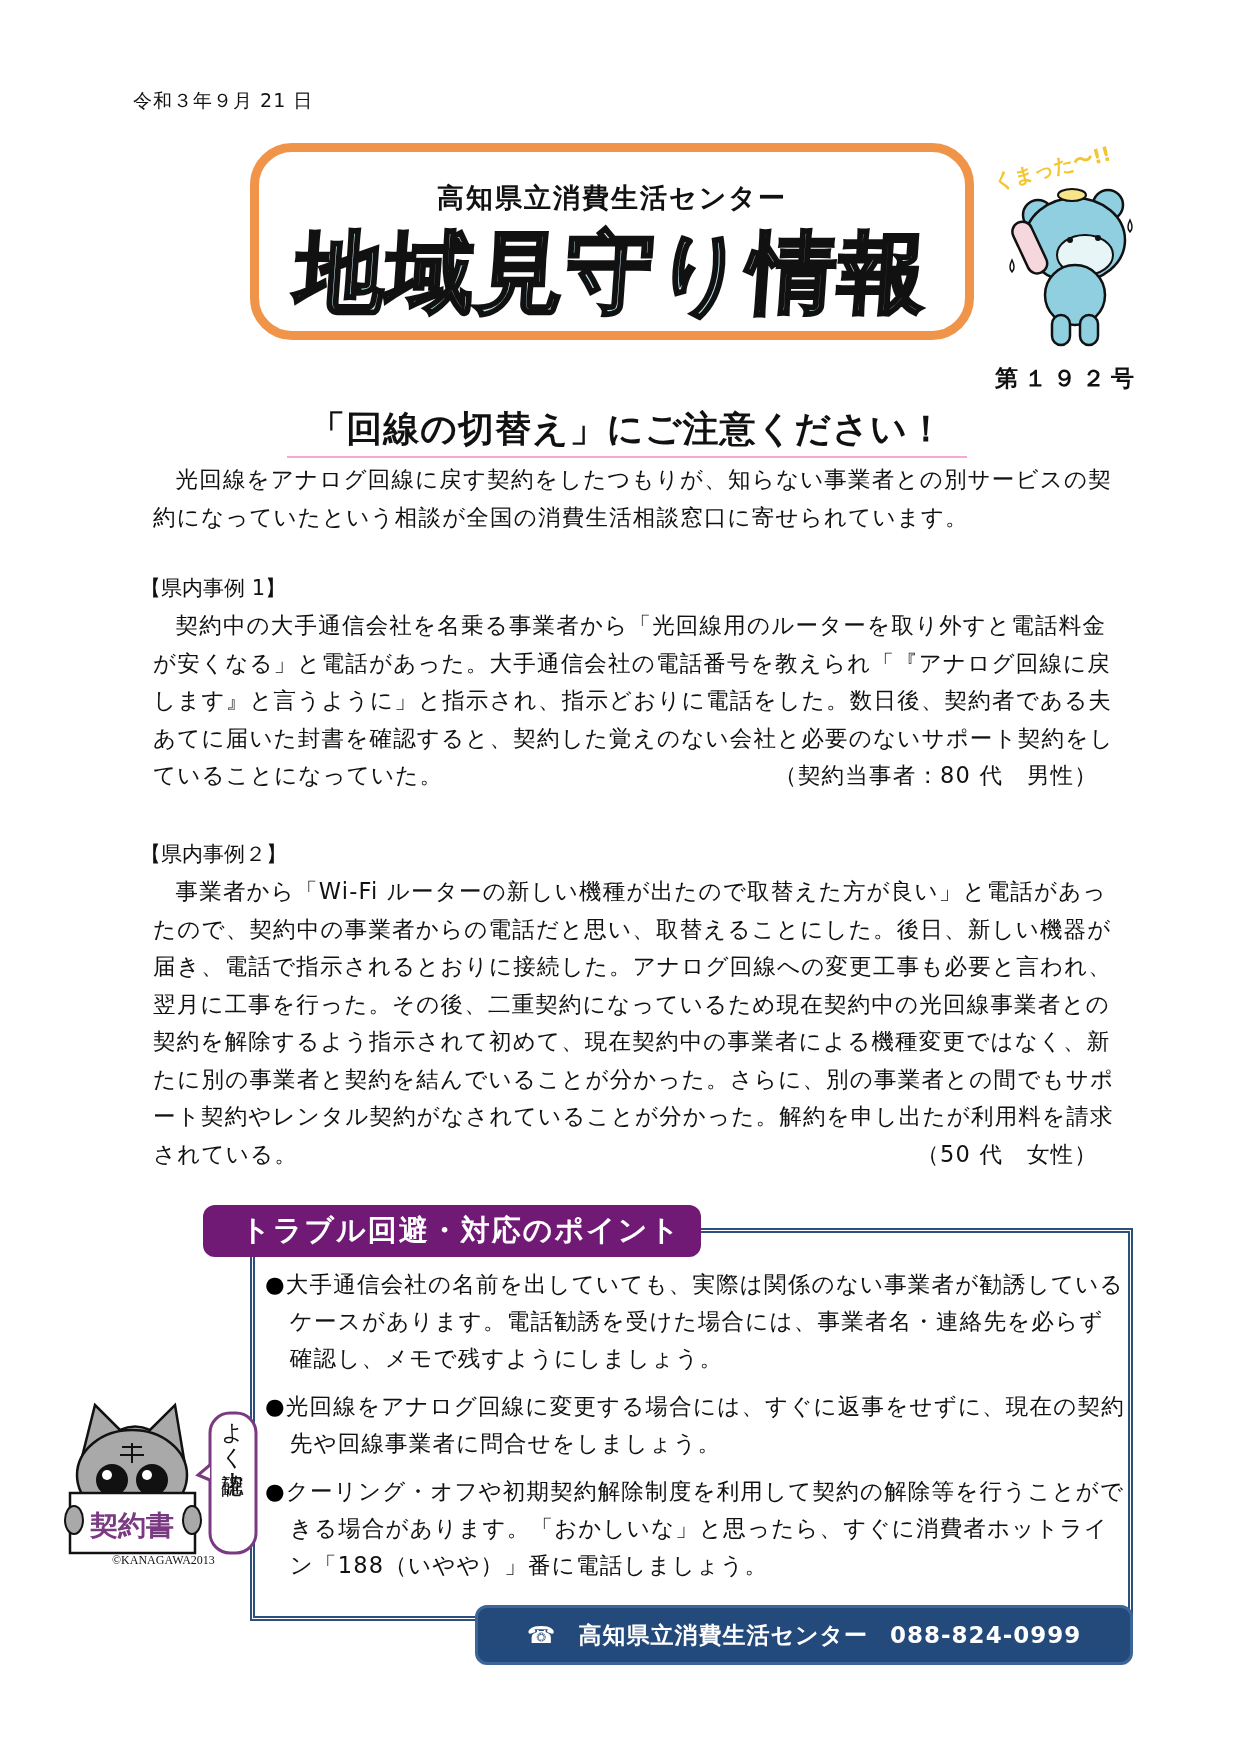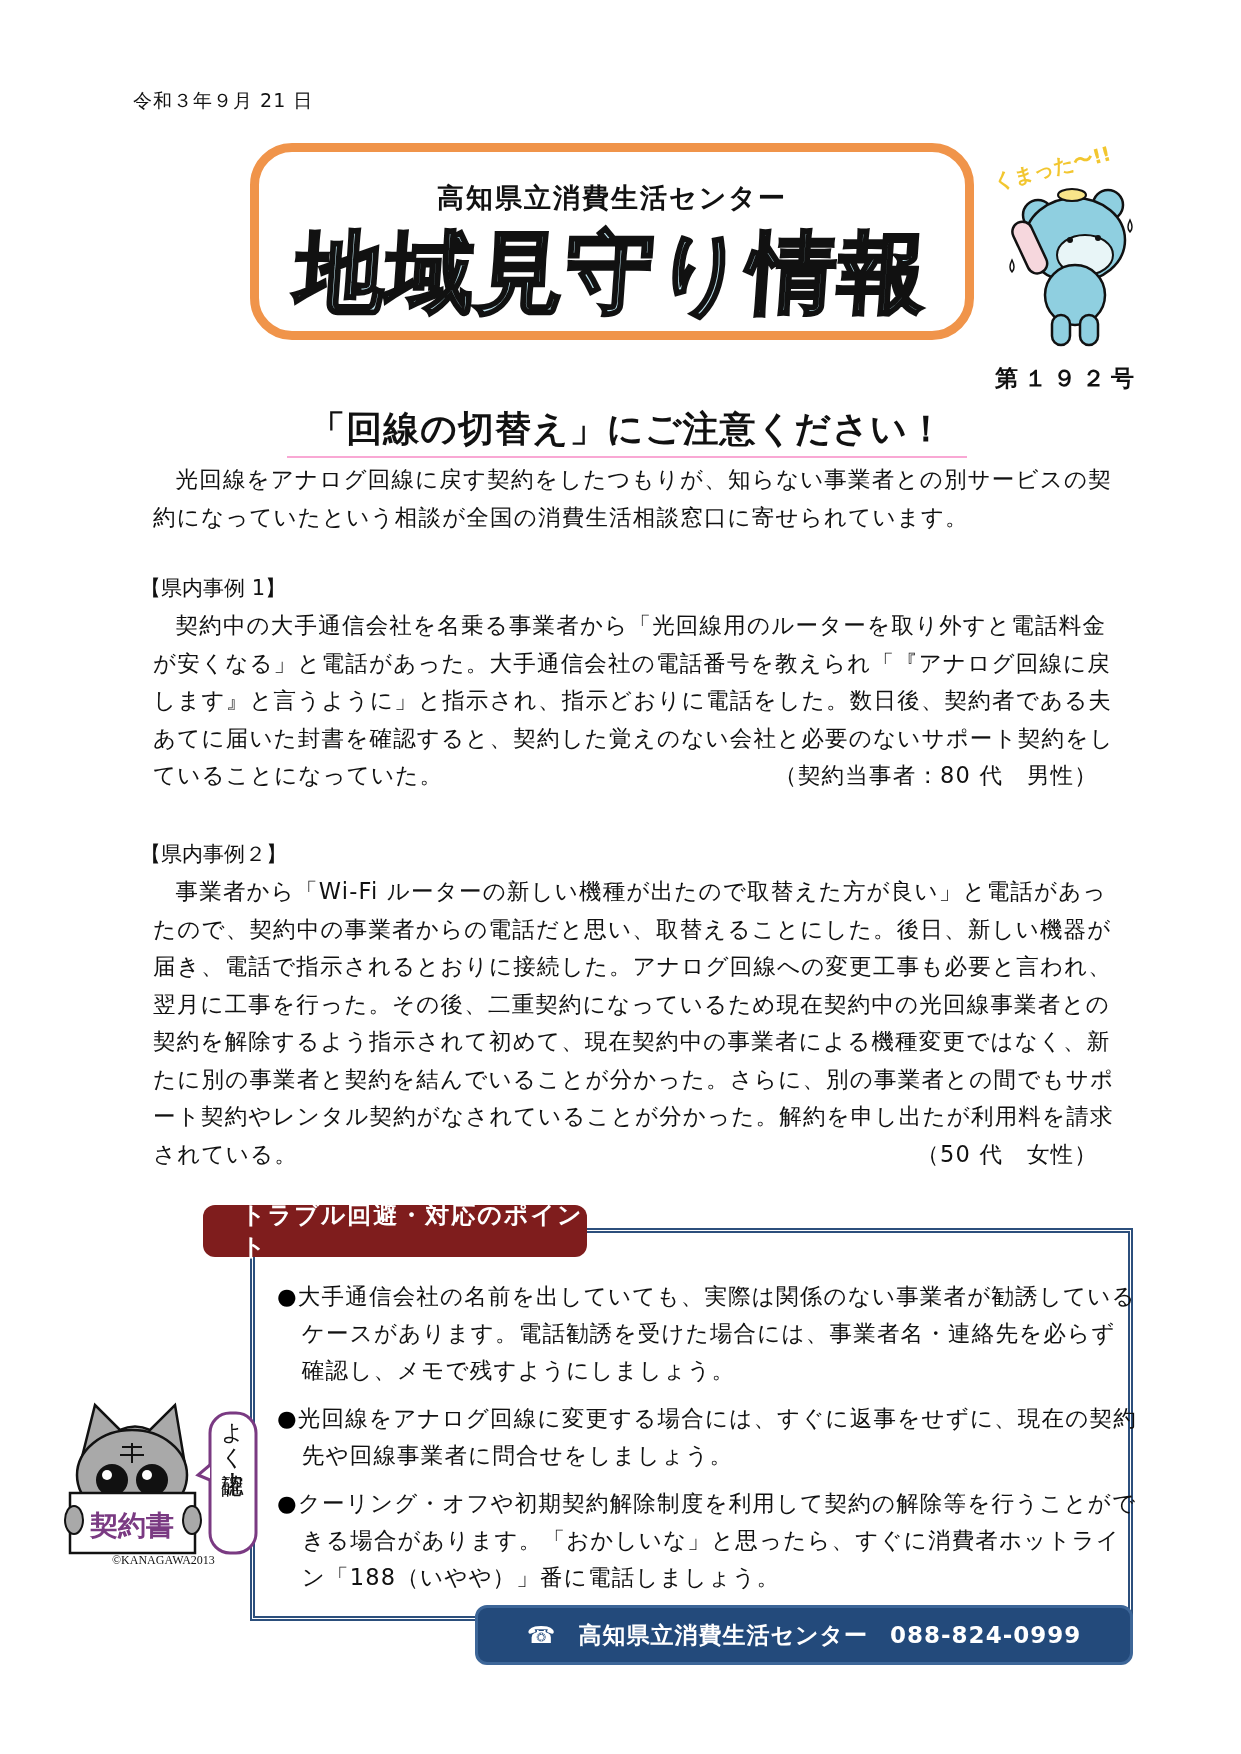--- a/index.html
+++ b/index.html
@@ -49,26 +49,26 @@
     .case2-head { top: 840px; }
     .case2-body { top: 873px; line-height: 37.5px; }
     .attrib { float: right; margin-right: 25px; }
 
     
     .tips-panel {
       left: 250px; top: 1228px; width: 883px; height: 393px;
       border: 5px double #2c4f7c; box-sizing: border-box; background: #fff;
     }
     .tips-tab {
-      left: 203px; top: 1205px; width: 384px; height: 52px;
-      background: #7f1d1d; border-radius: 12px; color: #fff;
-      font-size: 24px; font-weight: bold; letter-spacing: 2px;
+      left: 203px; top: 1205px; width: 498px; height: 52px;
+      background: #701a75; border-radius: 12px; color: #fff;
+      font-size: 29px; font-weight: bold; letter-spacing: 2px;
       display: flex; align-items: center; padding-left: 38px; box-sizing: border-box;
     }
-    .tips-list { left: 265px; top: 1266px; width: 860px; margin: 12px; padding: 0; list-style: none; }
+    .tips-list { left: 265px; top: 1266px; width: 860px; margin: 0; padding: 0; list-style: none; }
     .tips-list li {
       font-size: 22.5px; line-height: 37px; letter-spacing: 1.2px;
       padding-left: 1.1em; text-indent: -1.1em; margin-bottom: 11px;
     }
     .bullet { color: #000; }
 
     
     .cat { left: 60px; top: 1385px; width: 200px; height: 190px; }
     .copyright { left: 112px; top: 1553px; font-family: "Liberation Serif", serif; font-size: 12px; }
 

